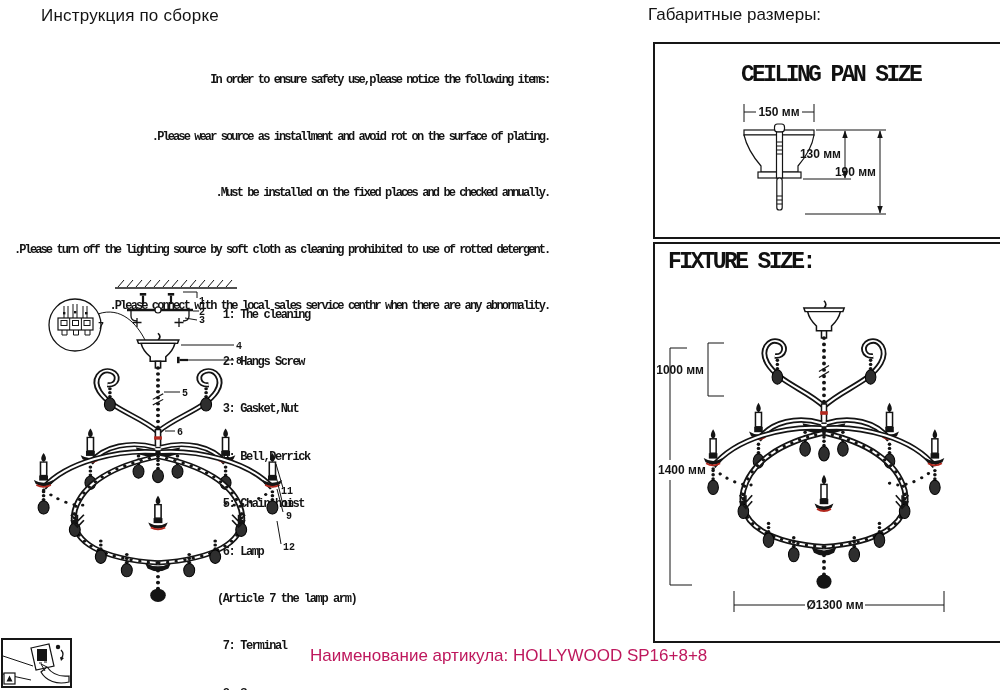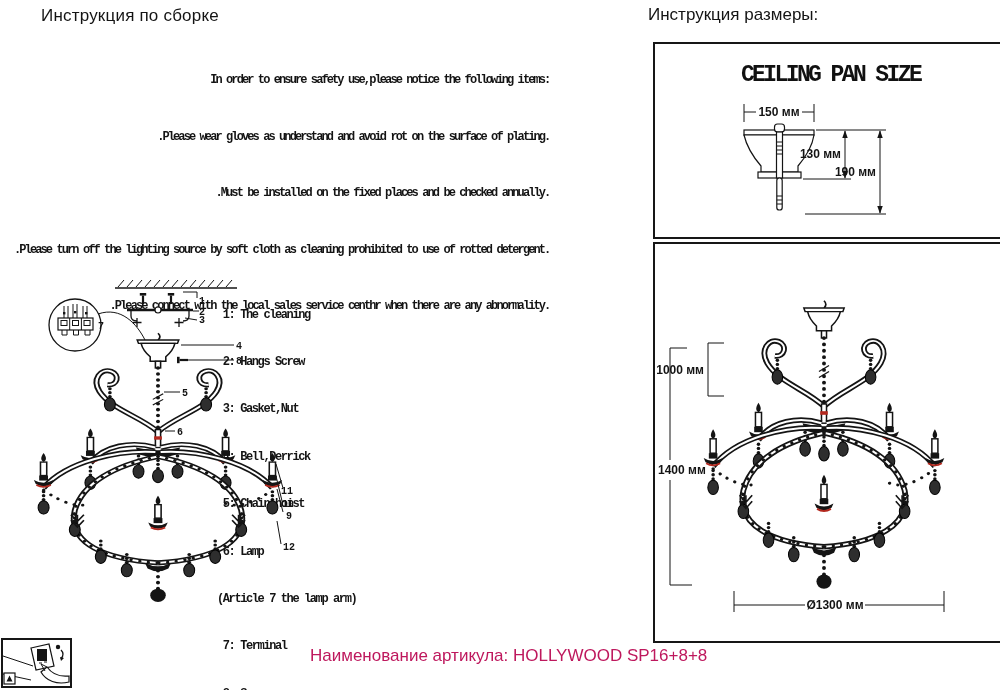--- a/index.html
+++ b/index.html
@@ -130,21 +130,21 @@
       <use href="#varrow" x="-62" y="170"></use>
         <use href="#varrow" x="62" y="170"></use>
     </g>
   </defs>
 </svg>
 
 <div class="abs" id="title-left">Инструкция по сборке</div>
 
 <div class="abs" id="instructions">
   <div class="iline">In order to ensure safety use,please notice the following items:</div>
-  <div class="iline">.Please wear gloves as understand and avoid rot on the surface of plating.</div>
+  <div class="iline">.Please wear source as installment and avoid rot on the surface of plating.</div>
   <div class="iline">.Must be installed on the fixed places and be checked annually.</div>
   <div class="iline">.Please turn off the lighting source by soft cloth as cleaning prohibited to use of rotted detergent.</div>
   <div class="iline">.Please connect with the local sales service centhr when there are any abnormality.</div>
 </div>
 
 <div class="abs" id="plist">
   <div class="pline"> 1: The cleaning</div>
   <div class="pline"> 2: Hangs Screw</div>
   <div class="pline"> 3: Gasket,Nut</div>
   <div class="pline"> 4: Bell,Derrick</div>
@@ -211,21 +211,21 @@
   <path class="thin" d="M140,153 h10"></path>
   <text class="callt" x="152" y="157">6</text>
 
   <path class="thin" d="M251,186 l7,24 M251,198 l6,25 M252,211 l6,23 M252,243 l4,23"></path>
   <text class="callt" x="256" y="216">11</text>
   <text class="callt" x="257" y="229">10</text>
   <text class="callt" x="261" y="241">9</text>
   <text class="callt" x="258" y="272">12</text>
 </svg>
 
-<div class="abs" id="title-right">Инструкция размеры:</div>
+<div class="abs" id="title-right">Габаритные размеры:</div>
 
 <div class="panel" id="panel-ceiling">
   <div class="bigHead" id="ceiling-heading">CEILING PAN SIZE</div>
   <svg width="333" height="193" viewBox="0 0 333 193" style="position:absolute;left:0;top:0">
     <defs>
       <marker id="arr" viewBox="0 0 10 10" refX="9" refY="5" markerWidth="8" markerHeight="8" orient="auto-start-reverse">
         <path d="M0,1.5 L10,5 L0,8.5 Z" fill="#141414"></path>
       </marker>
     </defs>
 
@@ -253,20 +253,21 @@
 
     <g>
       <path class="thin" d="M161,86 H231 M150,170 H231"></path>
       <path class="thin" d="M225,87 V169" marker-start="url(#arr)" marker-end="url(#arr)"></path>
       <text class="dimt" x="221" y="132" text-anchor="end">190 мм</text>
     </g>
   </svg>
 </div>
 
 <div class="panel" id="panel-fixture">
+  <div class="bigHead" id="fixture-heading">FIXTURE SIZE:</div>
   <svg width="333" height="397" viewBox="0 0 333 397" style="position:absolute;left:0;top:0">
     <use href="#chand" transform="translate(169,64) scale(1.26,1.2)"></use>
 
     <g>
       <path class="thin" d="M53,99 H69 M53,152 H69 M53,99 V152"></path>
       <text class="dimt" x="49" y="130" text-anchor="end">1000 мм</text>
     </g>
 
     <g>
       <path class="thin" d="M15,104 H32 M15,341 H37 M15,104 V216 M15,236 V341"></path>

